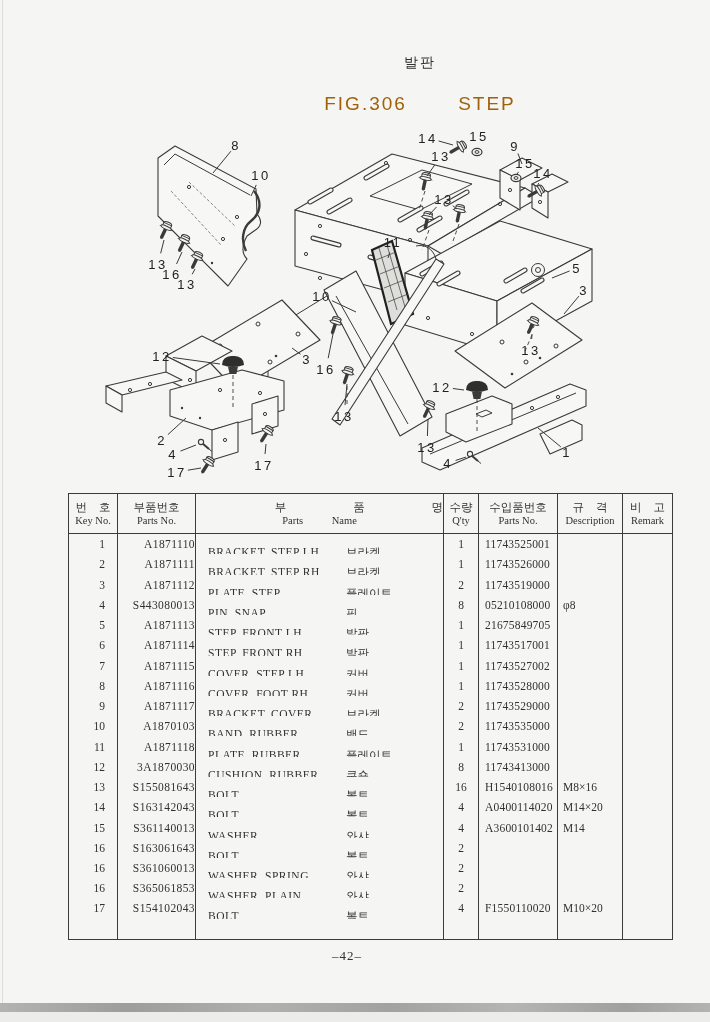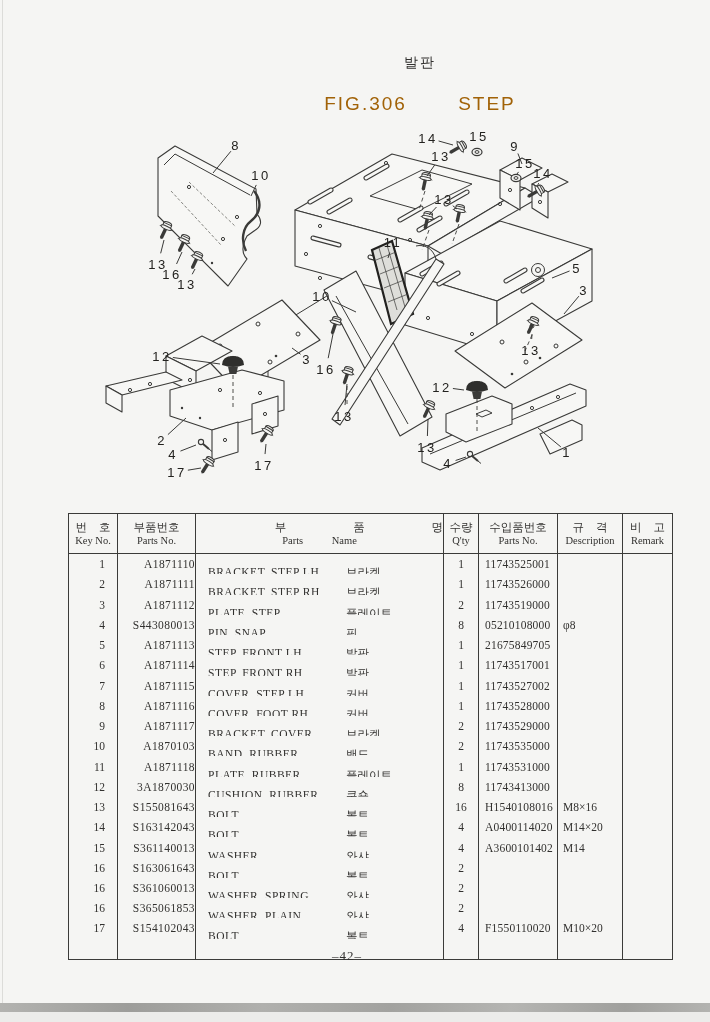--- a/index.html
+++ b/index.html
@@ -30,21 +30,21 @@
   .slot-i{stroke:#f7f7f5;stroke-width:2.8;stroke-linecap:round;}
   .hole{fill:none;stroke:#3a3a38;stroke-width:1;}
   .dot{fill:#3a3a38;}
   .rubber{fill:#dededa;stroke:#22211f;stroke-width:2.2;}
   .hatch{stroke:#3a3a38;stroke-width:.7;}
   .leader{stroke:#3a3a38;stroke-width:1;}
   .callout-text{font-family:"Liberation Sans",sans-serif;font-size:13px;letter-spacing:2.5px;fill:#23221f;}
 
   
   #parts-table{position:absolute;left:68px;top:493px;border-collapse:collapse;table-layout:fixed;
-    width:604px;height:447px;font-size:11.5px;margin-top:20px;}
+    width:604px;height:447px;font-size:11.5px;}
   #parts-table col.w-key{width:49px}#parts-table col.w-pno{width:78px}
   #parts-table col.w-name{width:248px}#parts-table col.w-qty{width:35px}
   #parts-table col.w-imp{width:79px}#parts-table col.w-desc{width:65px}
   #parts-table col.w-rem{width:50px}
   #parts-table{border:1.3px solid #3b3b39;}
   #parts-table th,#parts-table td{border-left:1px solid #3b3b39;border-right:1px solid #3b3b39;
     padding:0;vertical-align:middle;font-weight:normal;}
   #parts-table thead th{border-bottom:1.3px solid #3b3b39;height:39px;line-height:14px;}
   .th-kr{display:block;font-size:11.5px;}
   .th-en{display:block;font-size:10.5px;}

